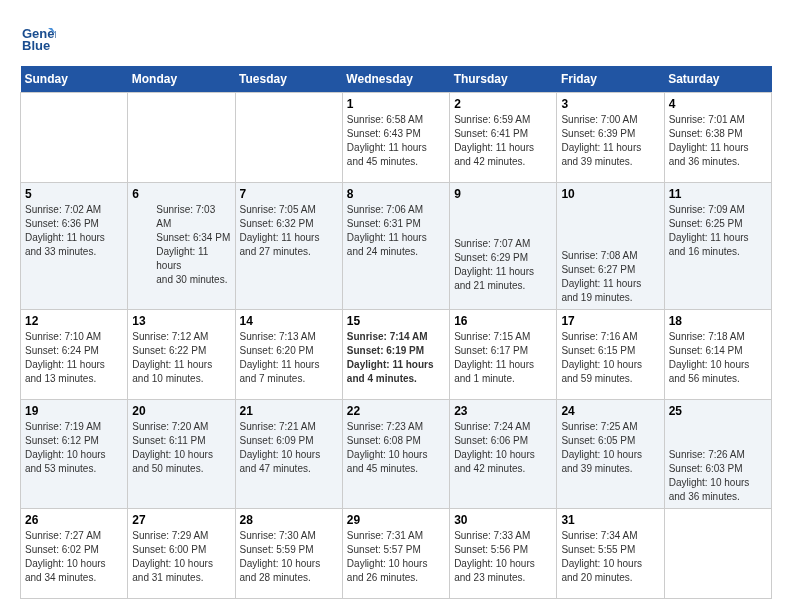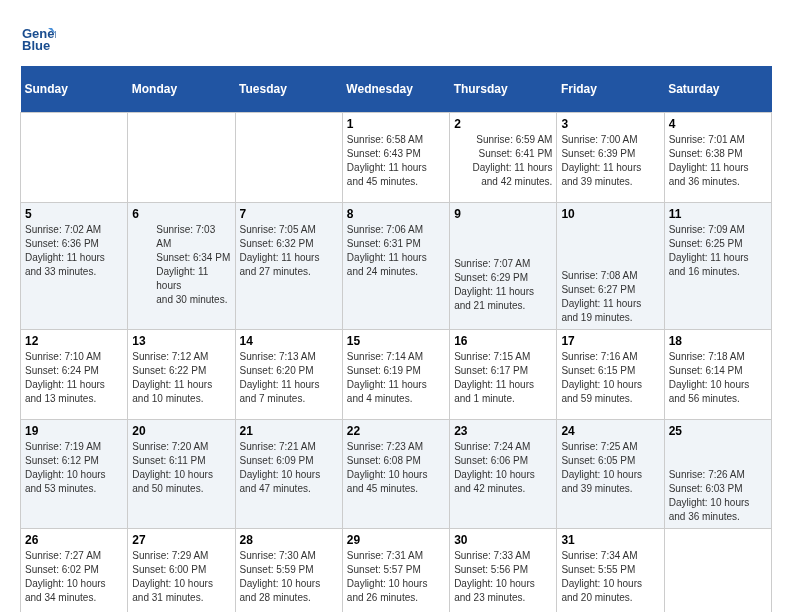--- a/index.html
+++ b/index.html
@@ -44,21 +44,21 @@
       color: #444;
     }
     table {
       width: 100%;
       border-collapse: collapse;
       font-size: 11px;
     }
     thead tr th {
       background-color: #2155a3;
       color: #fff;
-      padding: 16px 4px;
+      padding: 6px 4px;
       text-align: left;
       font-size: 12px;
       font-weight: bold;
     }
     tbody tr td {
       border: 1px solid #ccc;
       vertical-align: top;
       padding: 4px;
       width: 107px;
       min-height: 80px;
@@ -127,21 +127,21 @@
         <td class="empty"></td>
         <td>
           <div class="day-num">1</div>
           <div class="day-info" style="white-space: pre-line;">Sunrise: 6:58 AM
 Sunset: 6:43 PM
 Daylight: 11 hours
 and 45 minutes.</div>
         </td>
         <td>
           <div class="day-num">2</div>
-          <div class="day-info" style="white-space: pre-line; text-align: right;">Sunrise: 6:59 AM
+          <div class="day-info" style="white-space: pre-line;">Sunrise: 6:59 AM
 Sunset: 6:41 PM
 Daylight: 11 hours
 and 42 minutes.</div>
         </td>
         <td>
           <div class="day-num">3</div>
           <div class="day-info" style="white-space: pre-line;">Sunrise: 7:00 AM
 Sunset: 6:39 PM
 Daylight: 11 hours
 and 39 minutes.</div>
@@ -222,21 +222,21 @@
         </td>
         <td>
           <div class="day-num">14</div>
           <div class="day-info" style="white-space: pre-line;">Sunrise: 7:13 AM
 Sunset: 6:20 PM
 Daylight: 11 hours
 and 7 minutes.</div>
         </td>
         <td>
           <div class="day-num">15</div>
-          <div class="day-info" style="white-space: pre-line;">Sunrise: 7:14 AM
+          <div class="day-info" style="white-space: pre-line; font-weight: bold;">Sunrise: 7:14 AM
 Sunset: 6:19 PM
 Daylight: 11 hours
 and 4 minutes.</div>
         </td>
         <td>
           <div class="day-num">16</div>
           <div class="day-info" style="white-space: pre-line;">Sunrise: 7:15 AM
 Sunset: 6:17 PM
 Daylight: 11 hours
 and 1 minute.</div>

